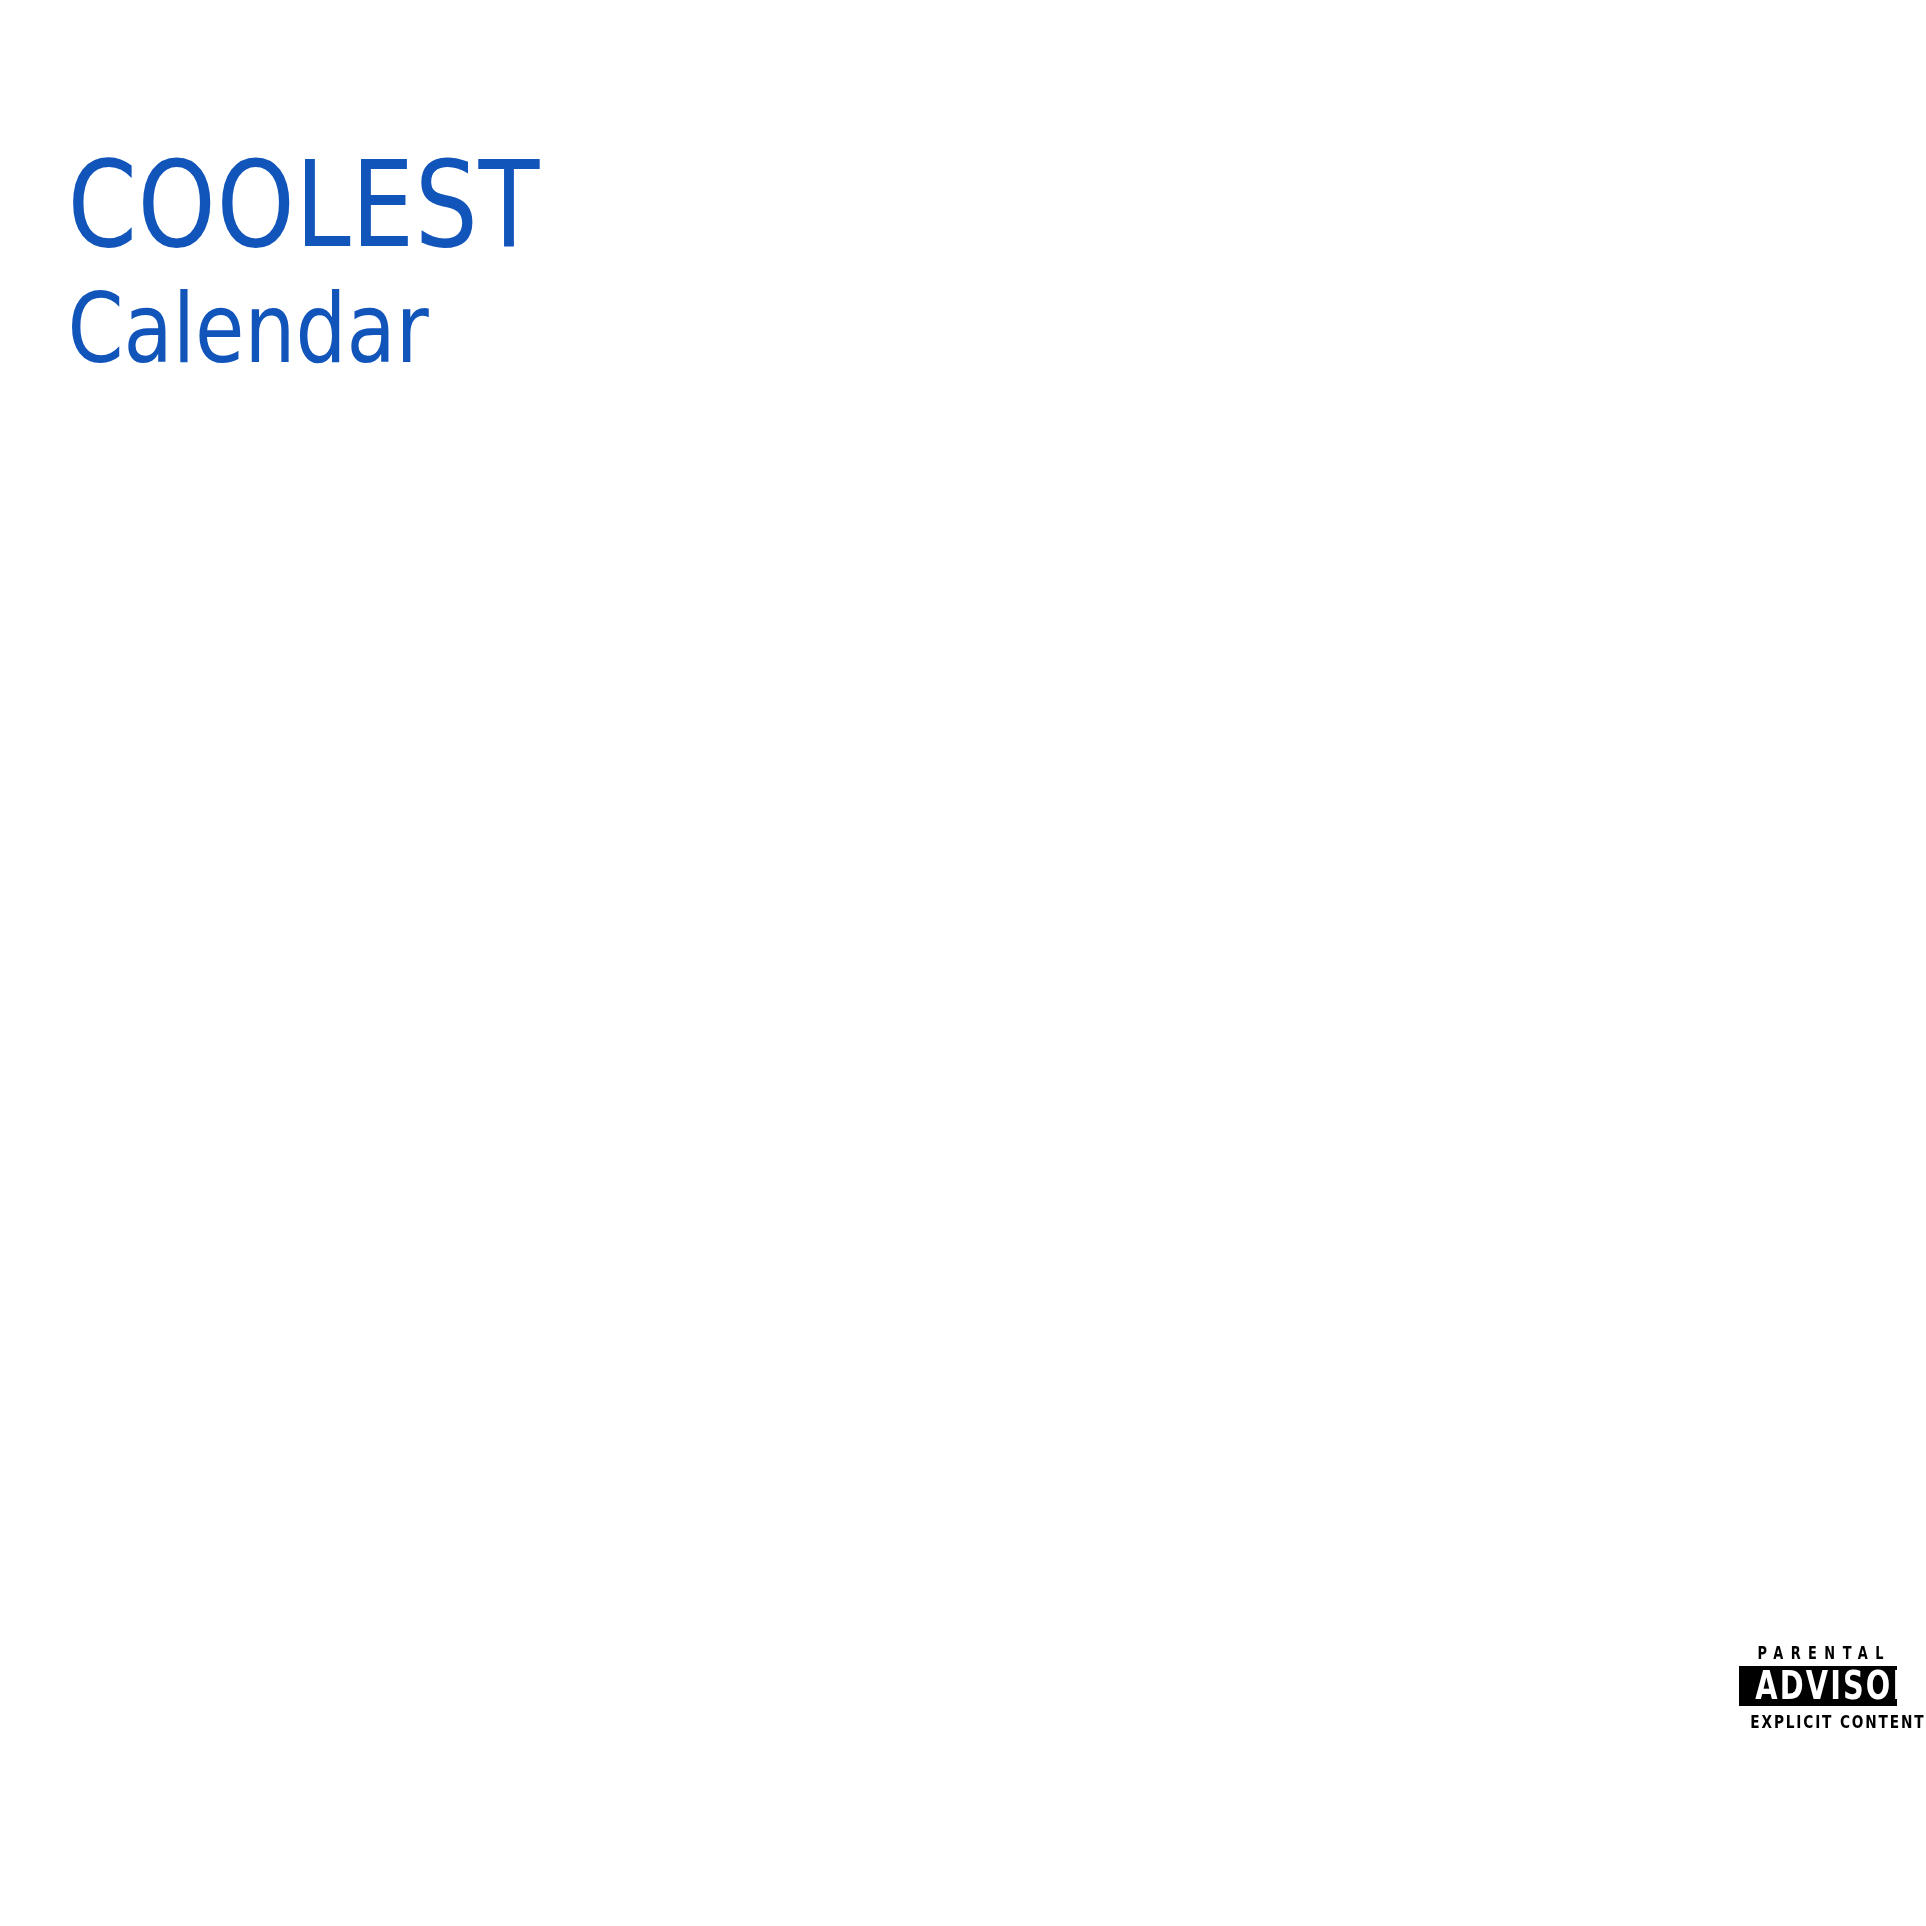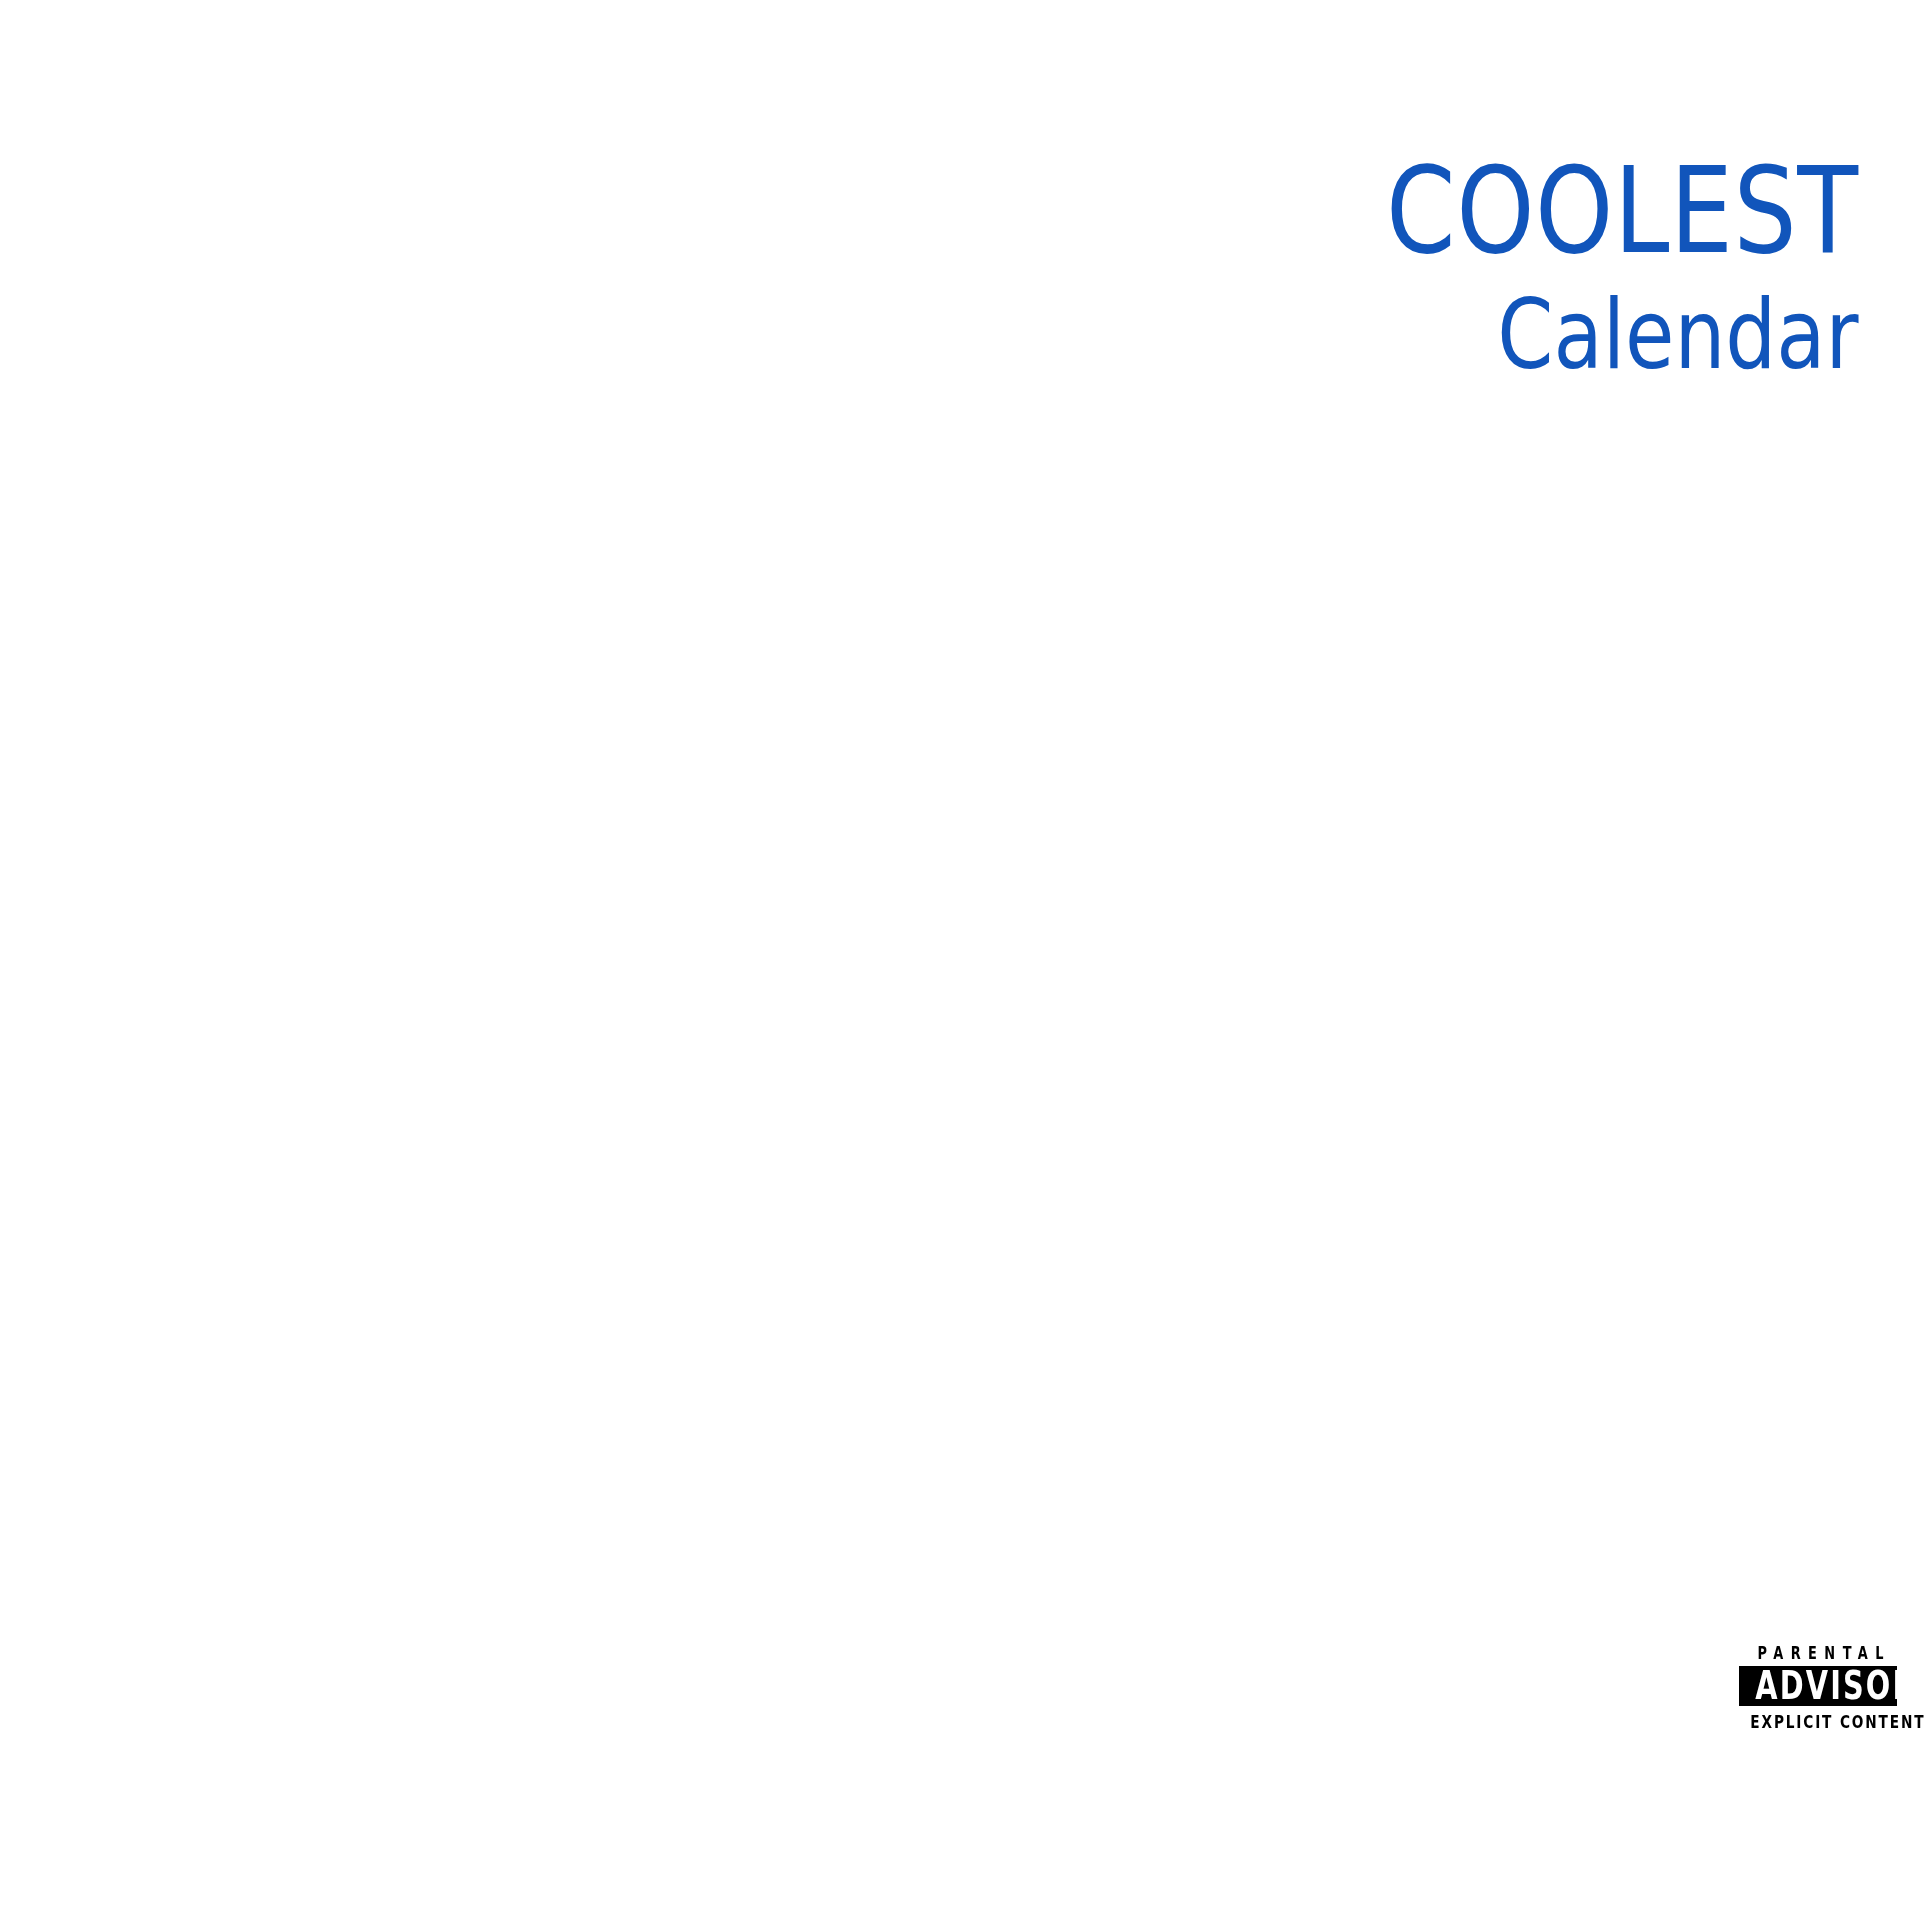--- a/index.html
+++ b/index.html
@@ -18,23 +18,23 @@
     position: relative;
     width: 1926px;
     height: 1926px;
     background: #ffffff;
   }
 
   
   #title-block {
     position: absolute;
     left: 0;
-    top: 148px;
+    top: 142px;
     width: 1926px;
-    text-align: right;
+    text-align: left;
     line-height: 1;
   }
 
   #album-title {
     display: block;
     color: #1155bb;
     font-family: "DejaVu Sans Condensed", "Liberation Sans Narrow", "Liberation Sans", sans-serif;
     font-size: 119px;
     font-weight: 400;
     letter-spacing: 0.6px;

